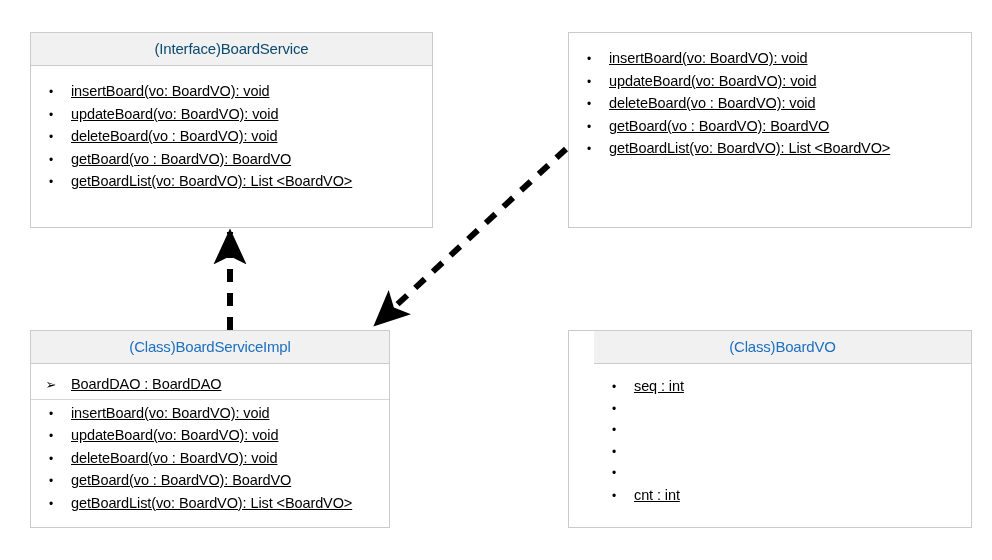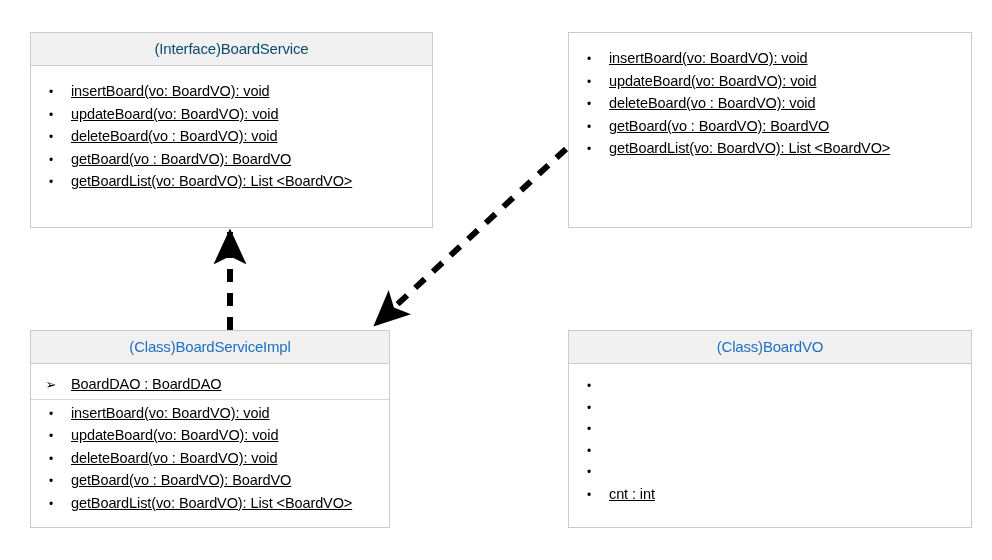--- a/index.html
+++ b/index.html
@@ -187,28 +187,29 @@
         <span class="row-text">getBoard(vo : BoardVO): BoardVO</span>
       </div>
       <div class="uml-row">
         <span class="bullet">•</span>
         <span class="row-text">getBoardList(vo: BoardVO): List &lt;BoardVO&gt;</span>
       </div>
     </div>
   </div>
 </div>
 
-<div class="uml-box" style="left:568px; top:330px; width:404px; height:198px;">
+<div class="uml-box" style="left:568px; top:330px; width:404px; height:198px;padding-left:25px;">
   <div class="uml-header hdr-class">
     <span class="stereo">(Class)</span><span class="cname">BoardVO</span>
   </div>
   <div class="uml-body" style="padding-top:10px;">
     <div class="uml-section attr-section">
       <div class="uml-row">
         <span class="bullet">•</span>
+        <span class="row-text">seq : int</span>
       </div>
       <div class="uml-row">
         <span class="bullet">•</span>
       </div>
       <div class="uml-row">
         <span class="bullet">•</span>
       </div>
       <div class="uml-row">
         <span class="bullet">•</span>
       </div>

